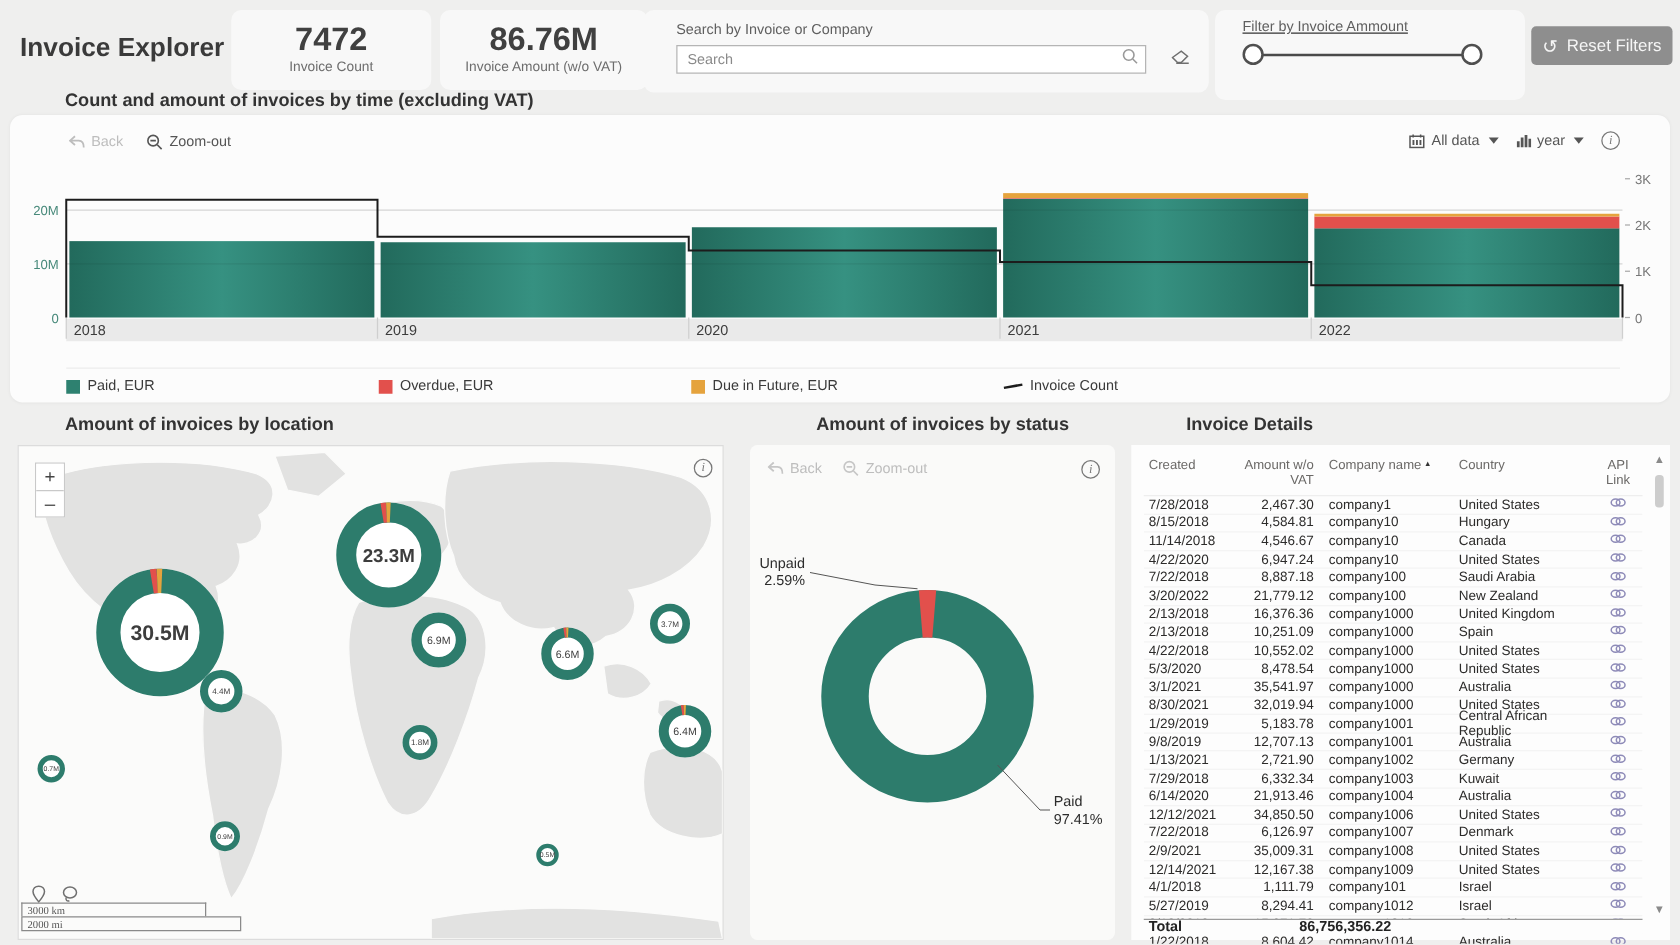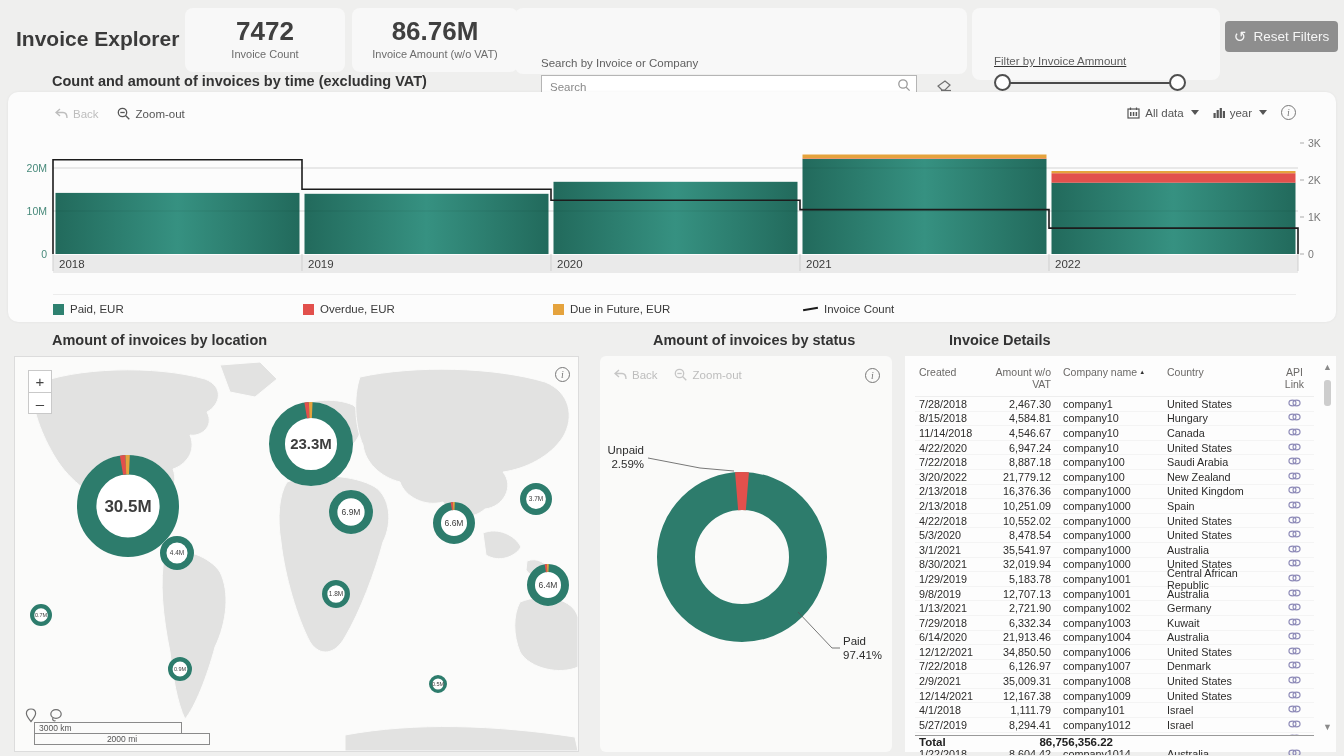--- a/index.html
+++ b/index.html
@@ -7,21 +7,21 @@
     font-family:"Liberation Sans", sans-serif; color:#333; }
   .abs { position:absolute; }
   
   #page-title { left:16px; top:27px; font-size:21px; font-weight:bold; color:#3a3a3a; }
   .kpi-card { top:8px; height:64px; background:#f8f8f8; border-radius:8px; text-align:center; padding-top:8px; }
   #kpi-1 { left:185px; width:160px; }
   #kpi-2 { left:352px; width:166px; }
   .kpi-value { font-size:26px; font-weight:bold; color:#404040; line-height:30px; }
   .kpi-label { font-size:11px; color:#6d6d6d; margin-top:2px; }
   #search-card { left:515px; top:8px; width:452px; height:66px; background:#f8f8f8; border-radius:8px; padding:10px 14px 0 26px; }
-  .small-label { font-size:11.5px; color:#5f5f5f;margin-top:39px; }
+  .small-label { font-size:11.5px; color:#5f5f5f; }
   #search-box { margin-top:6px; display:flex; align-items:center; }
   #search-input { width:390px; height:23px; border:1px solid #b5b5b5; background:#fff; font-size:11.5px;
     padding:0 24px 0 8px; color:#444; outline:none; font-family:"Liberation Sans",sans-serif; }
   #search-input::placeholder { color:#8a8a8a; }
   #search-glyph { margin-left:-20px; }
   #eraser-icon { margin-left:26px; cursor:pointer; }
   #filter-card { left:972px; top:8px; width:248px; height:72px; background:#f8f8f8; border-radius:8px; padding:8px 0 0 22px;text-decoration:underline; }
   .filter-vals { display:flex; gap:8px; margin-top:4px; }
   .filter-val { background:#f1f1f0; font-size:12.5px; color:#3c3c3c; padding:3px 8px; min-width:66px; }
   #slider { position:relative; width:192px; height:20px; margin-top:6px; }
@@ -48,23 +48,23 @@
   
   #loc-title { left:16px; top:332px; }
   #status-title { left:617px; top:332px; }
   #details-title { left:913px; top:332px; }
   #map-panel { left:14px; top:356px; width:565px; height:396px; background:#fbfbfa; border:1px solid #dcdcdc; }
   #map-zoom { left:13px; top:13px; display:flex; flex-direction:column; border:1px solid #c9c9c9; background:#fff; }
   .map-zoom-btn { width:22px; height:21px; background:#fff; border:none; font-size:15px; color:#444; cursor:pointer; line-height:19px; }
   .map-zoom-btn + .map-zoom-btn { border-top:1px solid #c9c9c9; }
   #map-info { right:8px; top:10px; }
   #map-tools { left:10px; bottom:28px; display:flex; gap:12px; }
-  #map-scale { left:19px; bottom:6px; font-size:8.5px; color:#555; }
+  #map-scale { left:2px; bottom:6px; font-size:8.5px; color:#555;font-family:Liberation Serif, serif; }
   .scale-row { border-left:1px solid #8a8a8a; border-right:1px solid #8a8a8a; border-top:1px solid #8a8a8a; padding:0 4px; width:148px; }
-  .scale-row.mi { border-top:1px solid #8a8a8a; width:176px; border-bottom:1px solid #8a8a8a;text-align:center;}
+  .scale-row.mi { border-top:1px solid #8a8a8a; width:176px; border-bottom:1px solid #8a8a8a;}
   #status-panel { left:600px; top:356px; width:292px; height:396px; background:#fafaf9; border-radius:6px; }
   #status-toolbar { left:14px; top:12px; display:flex; gap:16px; }
   #status-info { right:12px; top:12px; }
   #table-panel { left:905px; top:356px; width:431px; height:396px; background:#fdfdfd; }
   #inv-table { position:absolute; left:10px; top:6px; right:22px; }
   .tbl-head { display:flex; font-size:10.5px; color:#6b6967; padding:4px 0 6px 0; border-bottom:1px solid #eee; }
   .tbl-row { display:flex; font-size:10.8px; color:#2c2b2a; height:14.6px; align-items:center; border-bottom:1px solid #f4f4f4; }
   .c-created { width:78px; padding-left:4px; }
   .c-amount { width:58px; text-align:right; }
   .c-company { width:112px; padding-left:12px; }

